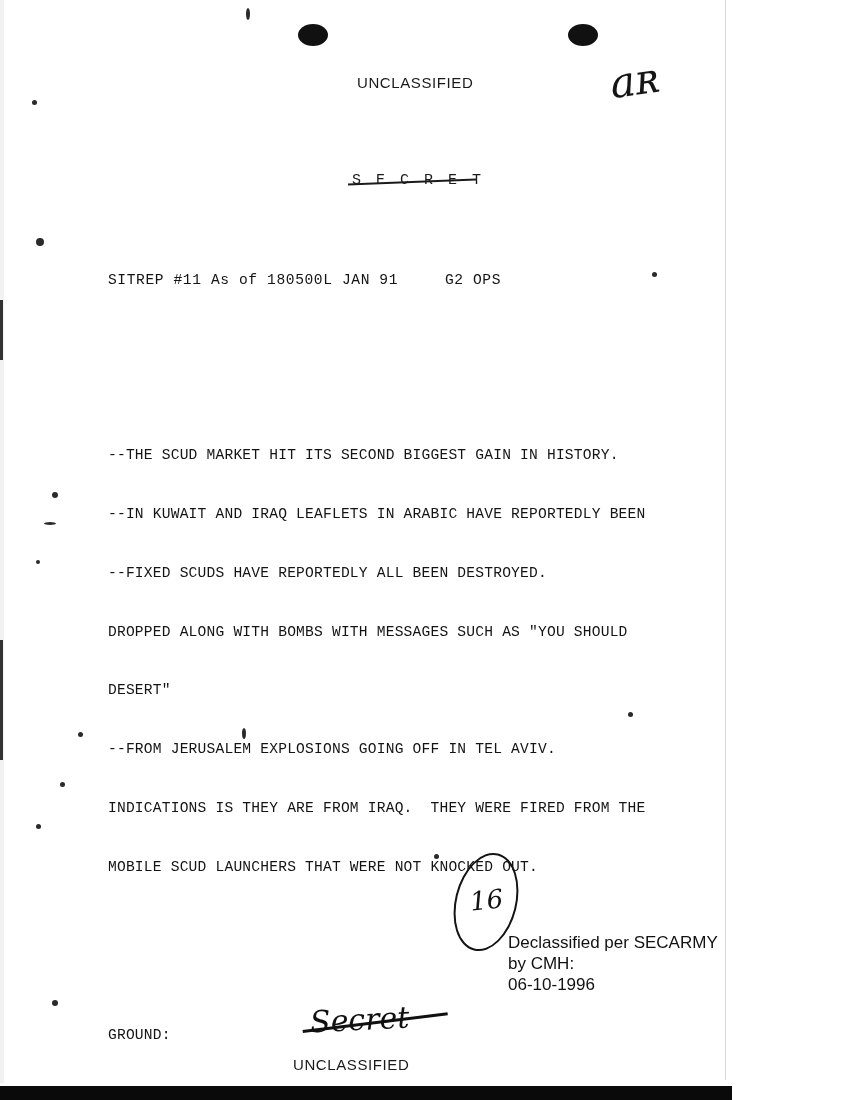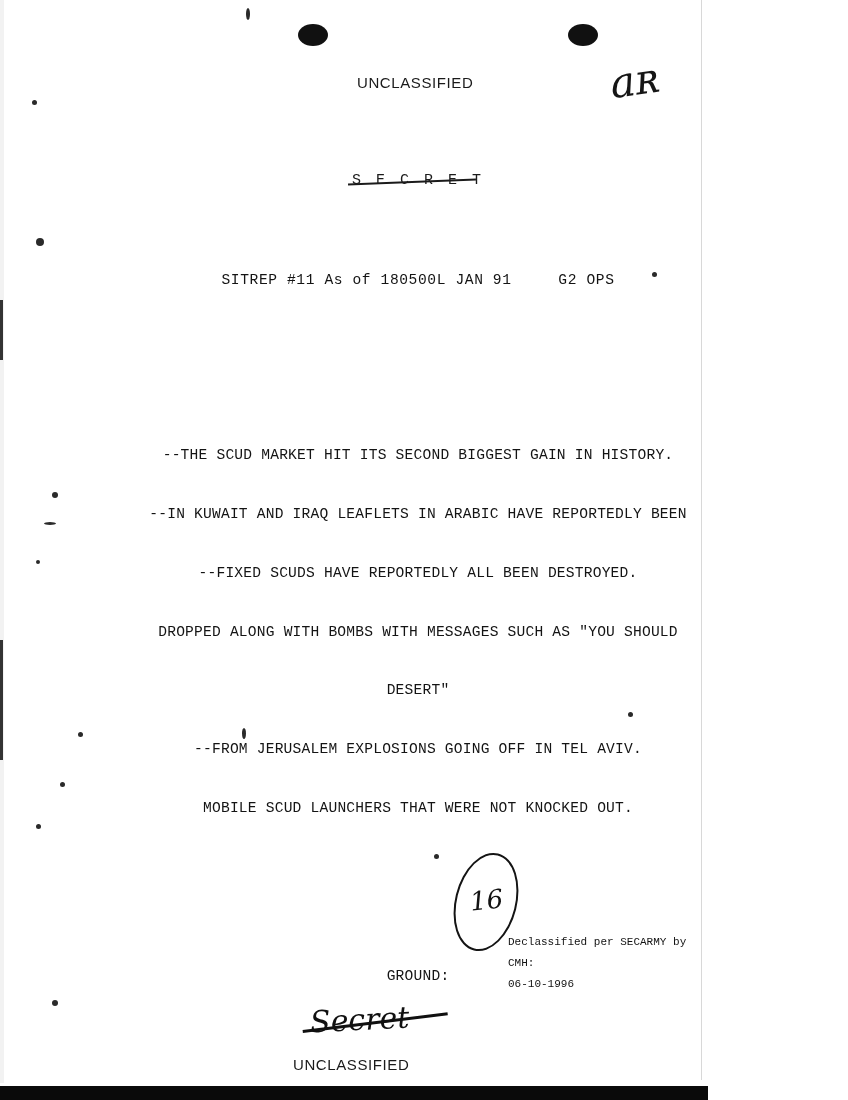--- a/index.html
+++ b/index.html
@@ -9,20 +9,21 @@
   }
   body {
     font-family: "Liberation Sans", sans-serif;
   }
   #page {
     position: relative;
     width: 708px;
     height: 1100px;
     background: #ffffff;
     overflow: hidden;
+    padding-left: 24px;
   }
   
   .scan-edge-left {
     position: absolute;
     left: 0; top: 0;
     width: 4px; height: 1100px;
     background: #f2f2f2;
   }
   .scan-edge-bottom {
     position: absolute;
@@ -118,32 +119,32 @@
     position: absolute;
     left: 108px; top: 232px;
     width: 620px;
     font-family: "Liberation Mono", monospace;
     font-size: 14.6px;
     line-height: 19.6px;
     color: #141414;
     letter-spacing: 0.2px;
     white-space: pre-wrap;
   }
-  .line { white-space: pre-wrap; text-align: center; }
+  .line { white-space: pre-wrap; }
   .gap-sm { height: 16px; }
   .gap-md { height: 70px; }
   .gap-lg { height: 22px; }
   .header-line { letter-spacing: 0.6px; }
 
   
   .declass {
     position: absolute;
     left: 508px; top: 932px;
-    font-family: Liberation Mono, monospace;
-    font-size: 11px;
+    font-family: Liberation Sans, sans-serif;
+    font-size: 17px;
     line-height: 21px;
     color: #121212;
   }
   .declass-circle {
     position: absolute;
     left: 455px; top: 852px;
     width: 58px; height: 96px;
     border: 2px solid #141414;
     border-radius: 50%;
     transform: rotate(14deg);
@@ -194,20 +195,21 @@
   <div class="doc-body">
     <div class="line header-line"><span>SITREP #11 As of 180500L JAN 91</span>     <span>G2 OPS</span></div>
     <div class="gap-sm"></div>
     <div class="gap-lg"></div>
     <div class="line">--THE SCUD MARKET HIT ITS SECOND BIGGEST GAIN IN HISTORY.</div>
     <div class="line">--IN KUWAIT AND IRAQ LEAFLETS IN ARABIC HAVE REPORTEDLY BEEN</div>
     <div class="line">--FIXED SCUDS HAVE REPORTEDLY ALL BEEN DESTROYED.</div>
     <div class="line">DROPPED ALONG WITH BOMBS WITH MESSAGES SUCH AS "YOU SHOULD</div>
     <div class="line">DESERT"</div>
     <div class="line">--FROM JERUSALEM EXPLOSIONS GOING OFF IN TEL AVIV.</div>
+    <div class="line">INDICATIONS IS THEY ARE FROM IRAQ.  THEY WERE FIRED FROM THE</div>
     <div class="line">MOBILE SCUD LAUNCHERS THAT WERE NOT KNOCKED OUT.</div>
     <div class="gap-md"></div>
     <div class="line">GROUND:</div>
     
     
     
     
     
     
     

